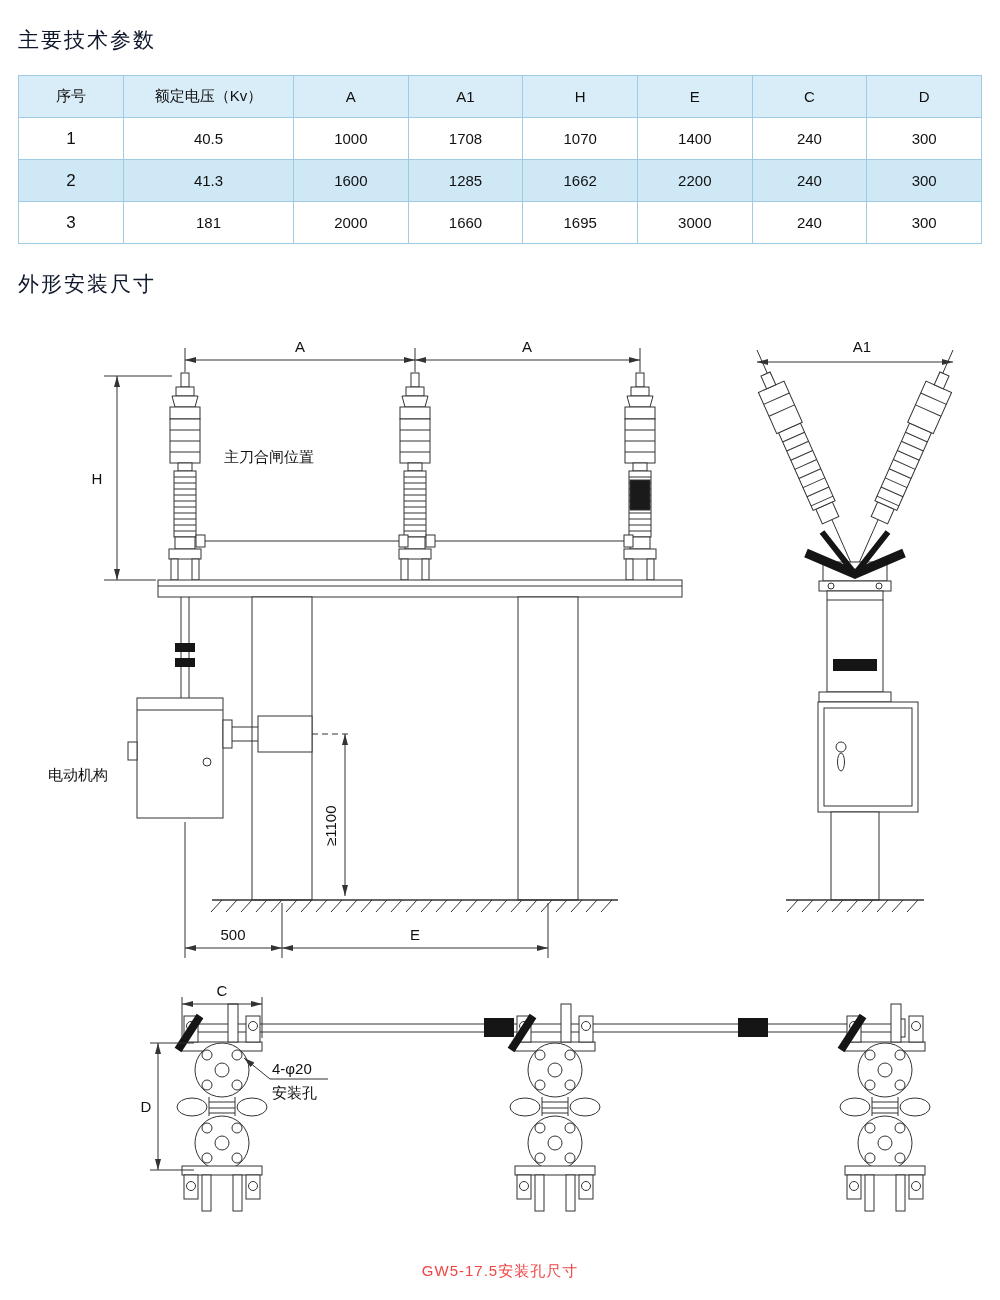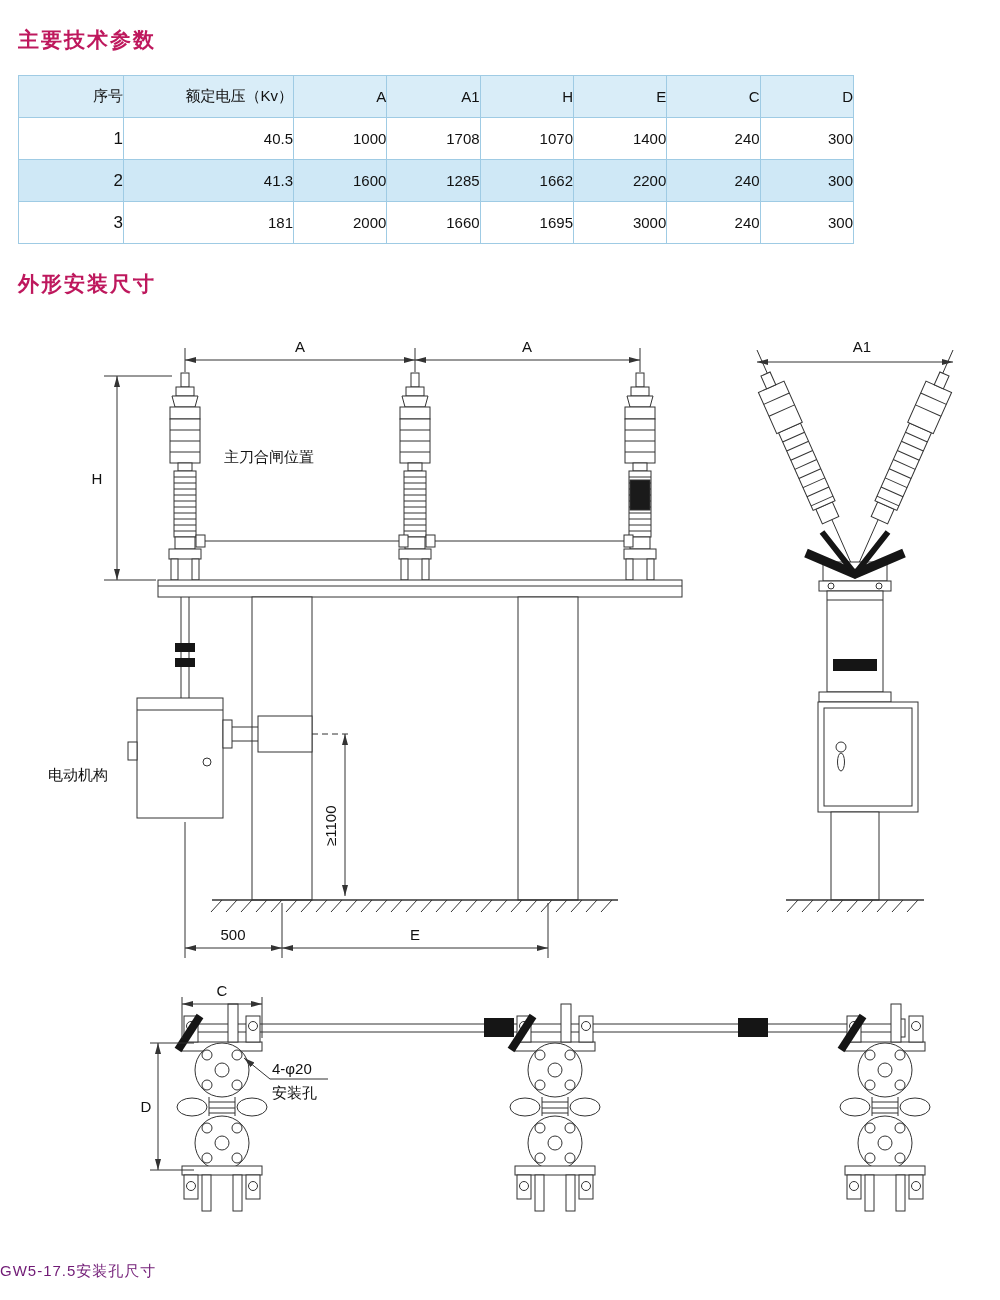--- a/index.html
+++ b/index.html
@@ -1,34 +1,34 @@
 <!DOCTYPE html>
 <html><head>
 <meta charset="utf-8">
 <style>
   *{margin:0;padding:0;box-sizing:border-box}
   html,body{width:1000px;height:1300px;background:#ffffff;
     font-family:"Liberation Sans","DejaVu Sans",sans-serif;color:#111;position:relative;overflow:hidden}
-  .sec-title{position:absolute;left:18px;font-size:21px;font-weight:bold;color:#be185d;letter-spacing:2px}
+  .sec-title{position:absolute;left:18px;font-size:21px;font-weight:normal;color:#0f172a;letter-spacing:2px}
   #title1{top:26px}
   #title2{top:270px}
-  table.spec{position:absolute;left:18px;top:75px;width:836px;border-collapse:collapse;table-layout:fixed;
-    text-align:right;font-size:15px}
+  table.spec{position:absolute;left:18px;top:75px;width:964px;border-collapse:collapse;table-layout:fixed;
+    text-align:center;font-size:15px}
   table.spec th,table.spec td{border:1px solid #9fcbe4;height:42px;vertical-align:middle}
   table.spec thead th{background:#d9edf8;font-weight:normal}
   table.spec tr.alt td{background:#cfe8f6}
   table.spec td.idx{font-size:17px}
   svg#drawing{position:absolute;left:0;top:330px}
   svg text{font-size:15px;fill:#111;stroke:none}
   .dim{stroke:#333;fill:none;stroke-width:1}
   .drw{stroke:#333;fill:#fff;stroke-width:1}
   .dark{fill:#151515;stroke:none}
   .thick{stroke:#151515;fill:none}
   .dash{stroke:#333;stroke-width:1;stroke-dasharray:6 4;fill:none}
-  .caption{position:absolute;top:1262px;left:0;width:1000px;text-align:left;font-size:15px;color:#701a75;letter-spacing:1px}
+  .caption{position:absolute;top:1262px;left:0;width:1000px;text-align:center;font-size:15px;color:#ef4444;letter-spacing:1px}
 </style>
 </head>
 <body>
 
 <div class="sec-title" id="title1">主要技术参数</div>
 
 <table class="spec">
   <colgroup>
     <col style="width:105px">
       <col style="width:170px">

